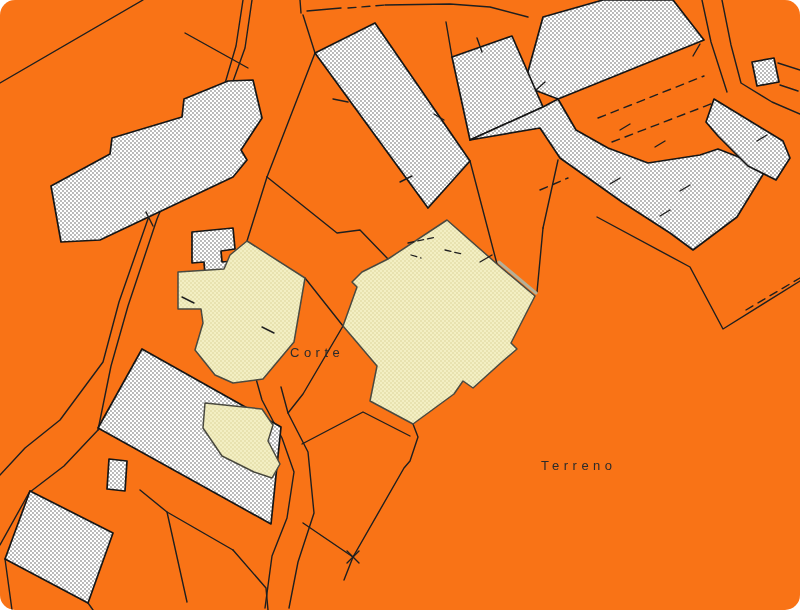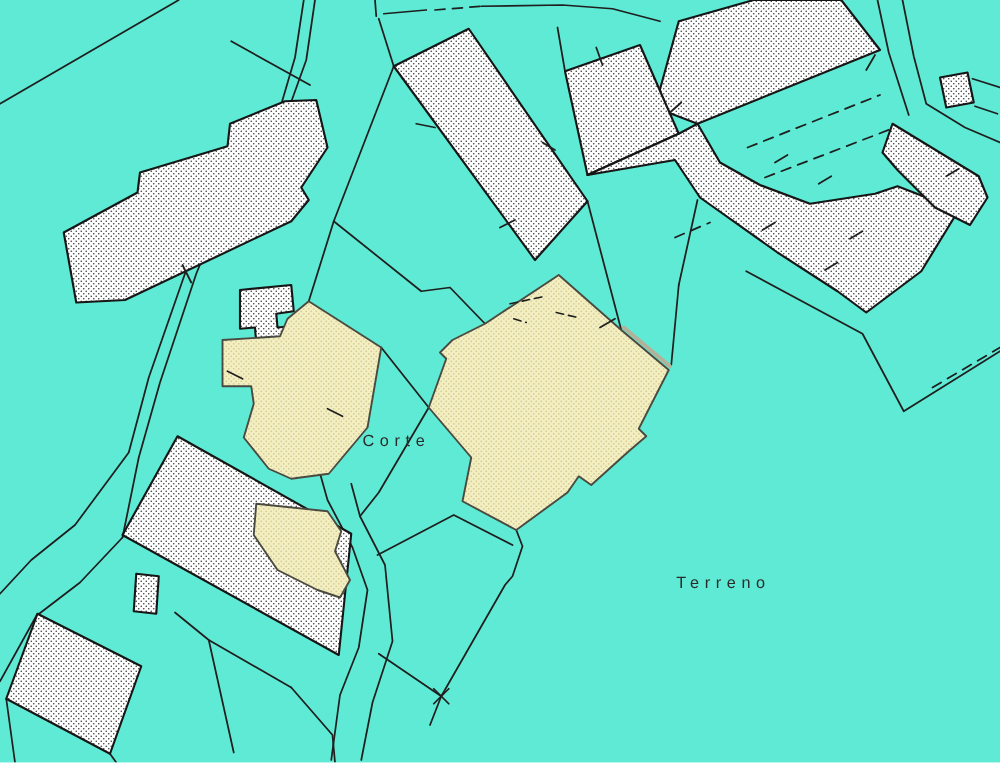--- a/index.html
+++ b/index.html
@@ -1,17 +1,17 @@
 <!DOCTYPE html>
 <html><head>
 <meta charset="utf-8">
 <style>
   html,body{margin:0;padding:0;background:#ffffff;}
-  .map-frame{width:800px;height:610px;position:relative;overflow:hidden;background:#5eead4;
-             font-family:"Liberation Sans", sans-serif;}
+  .map-frame{width:800px;height:610px;position:relative;overflow:hidden;background:#f97316;
+             font-family:"Liberation Sans", sans-serif;border-radius:15px;}
   svg{display:block;}
   text.map-label{font-family:"Liberation Sans", sans-serif;}
 </style>
 </head>
 <body>
 
 <div class="map-frame">
   <svg width="800" height="610" viewBox="0 0 800 610" xmlns="http://www.w3.org/2000/svg">
     <defs>
       <pattern id="stipple-gray" width="4" height="4" patternUnits="userSpaceOnUse">

